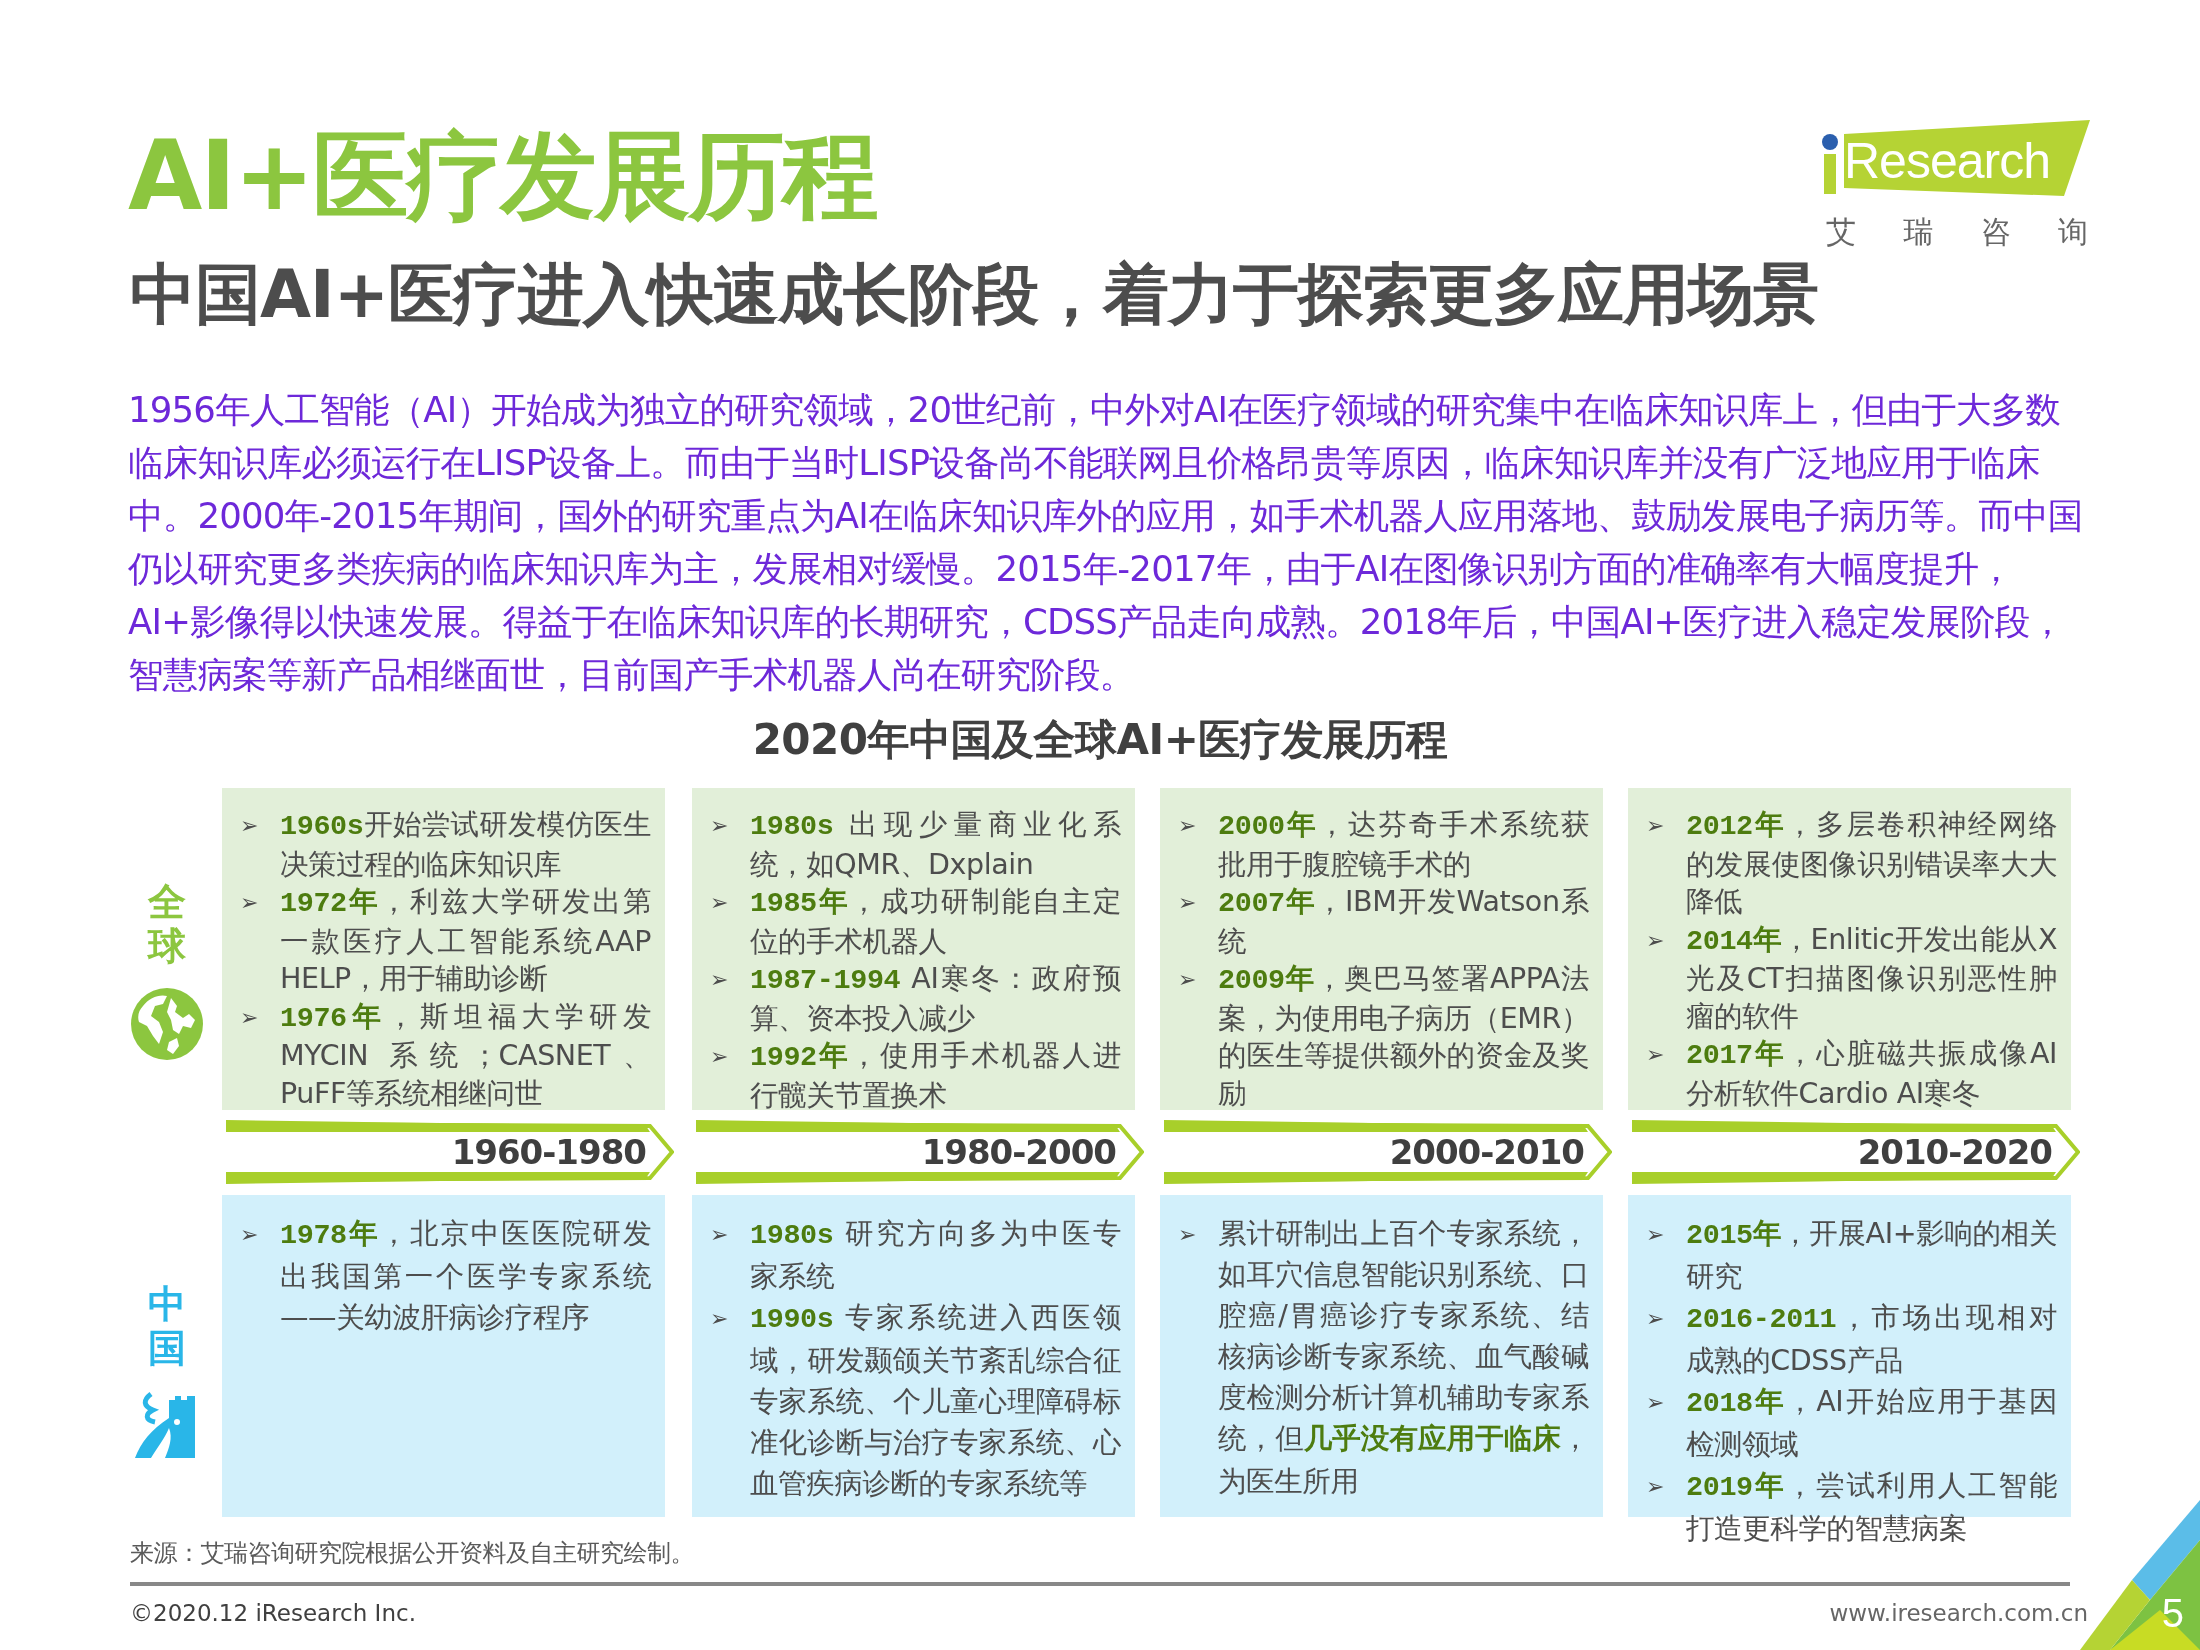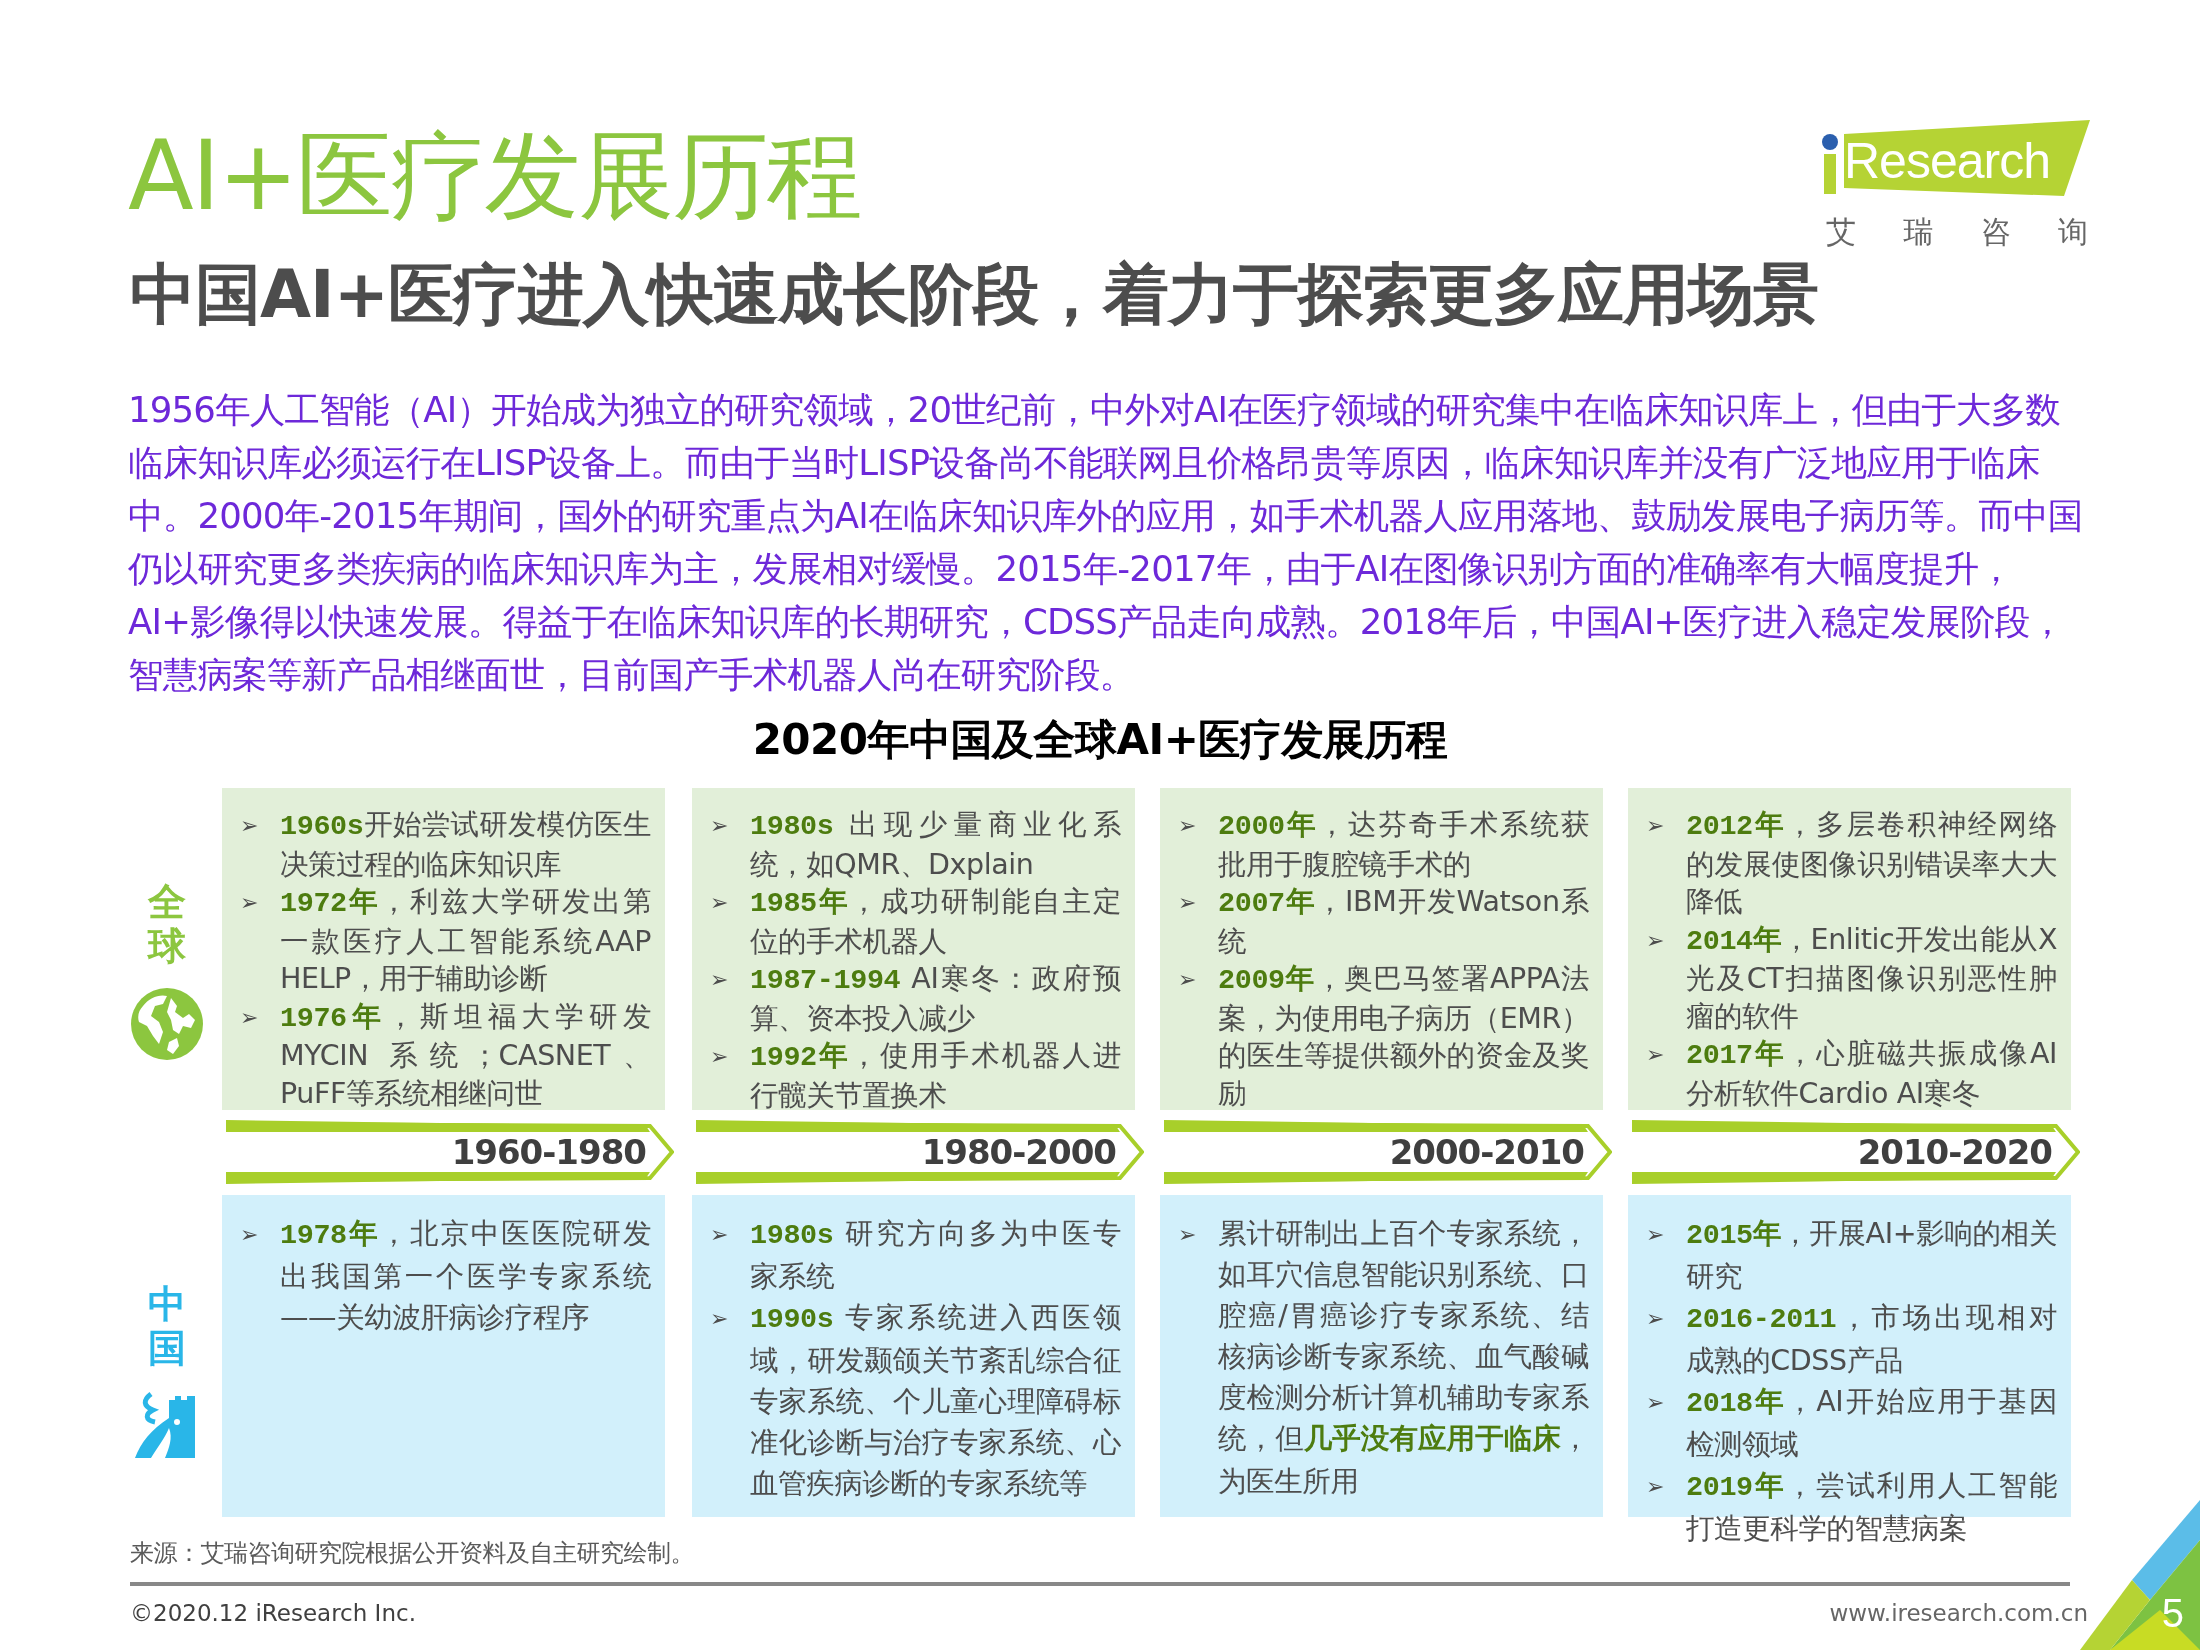--- a/index.html
+++ b/index.html
@@ -1,31 +1,31 @@
 <!DOCTYPE html>
 <html><head>
 <meta charset="utf-8">
 <style>
   * { box-sizing: border-box; margin: 0; padding: 0; }
   html, body { width: 2200px; height: 1650px; background: #ffffff; overflow: hidden; }
   body { position: relative; font-family: "DejaVu Sans", "Liberation Sans", sans-serif; color: #4d4d4d; }
 
-  .page-title { position: absolute; left: 128px; top: 128px; font-size: 96px; color: #8cc63f; line-height: 1; letter-spacing: -2px; font-weight: normal; }
+  .page-title { position: absolute; left: 128px; top: 128px; font-size: 96px; color: #8cc63f; line-height: 1; letter-spacing: -2px; font-weight: bold; }
   .page-subtitle { position: absolute; left: 130px; top: 262px; font-size: 66px; color: #4d4d4d; line-height: 1; letter-spacing: -1px; }
 
   .logo { position: absolute; left: 1812px; top: 112px; width: 280px; height: 140px; }
   .logo-banner { position: absolute; left: 12px; top: 8px; width: 266px; height: 80px; }
   .logo-dot { position: absolute; left: 10px; top: 22px; width: 16px; height: 16px; border-radius: 50%; background: #2b5fae; }
   .logo-text { position: absolute; left: 32px; top: 24px; font-family: "Liberation Sans", sans-serif; font-size: 50px; color: #ffffff; letter-spacing: -1px; line-height: 1; }
   .logo-i { position: absolute; left: 12px; top: 42px; width: 12px; height: 40px; background: #b5d334; }
   .logo-cn { position: absolute; left: 10px; top: 100px; width: 270px; display: flex; justify-content: space-between; font-size: 30px; color: #666; padding: 0 4px; }
 
   .intro { position: absolute; left: 128px; top: 383px; width: 1960px; font-size: 35.5px; line-height: 53px; color: #6d28d9; letter-spacing: -0.8px; }
 
-  .chart-title { position: absolute; left: 0; width: 2200px; top: 712px; text-align: center; font-size: 42px; font-weight: bold; color: #000000; letter-spacing: -0.5px; }
+  .chart-title { position: absolute; left: 0; width: 2200px; top: 712px; text-align: center; font-size: 42px; font-weight: bold; color: #404040; letter-spacing: -0.5px; }
 
   .side-label { position: absolute; width: 90px; left: 122px; text-align: center; }
   .side-label .zh { font-size: 38px; font-weight: bold; line-height: 44px; }
   .side-global { top: 880px; color: #8cc63f; }
   .side-china { top: 1282px; color: #29b6e8; }
   .side-icon { width: 76px; height: 76px; margin: 18px auto 0; display: block; }
 
   .box { position: absolute; width: 443px; padding: 18px 14px 10px 18px; }
   .box.global { top: 788px; height: 322px; background: #e2efd9; }
   .box.china { top: 1195px; height: 322px; background: #d2f0fb; }

